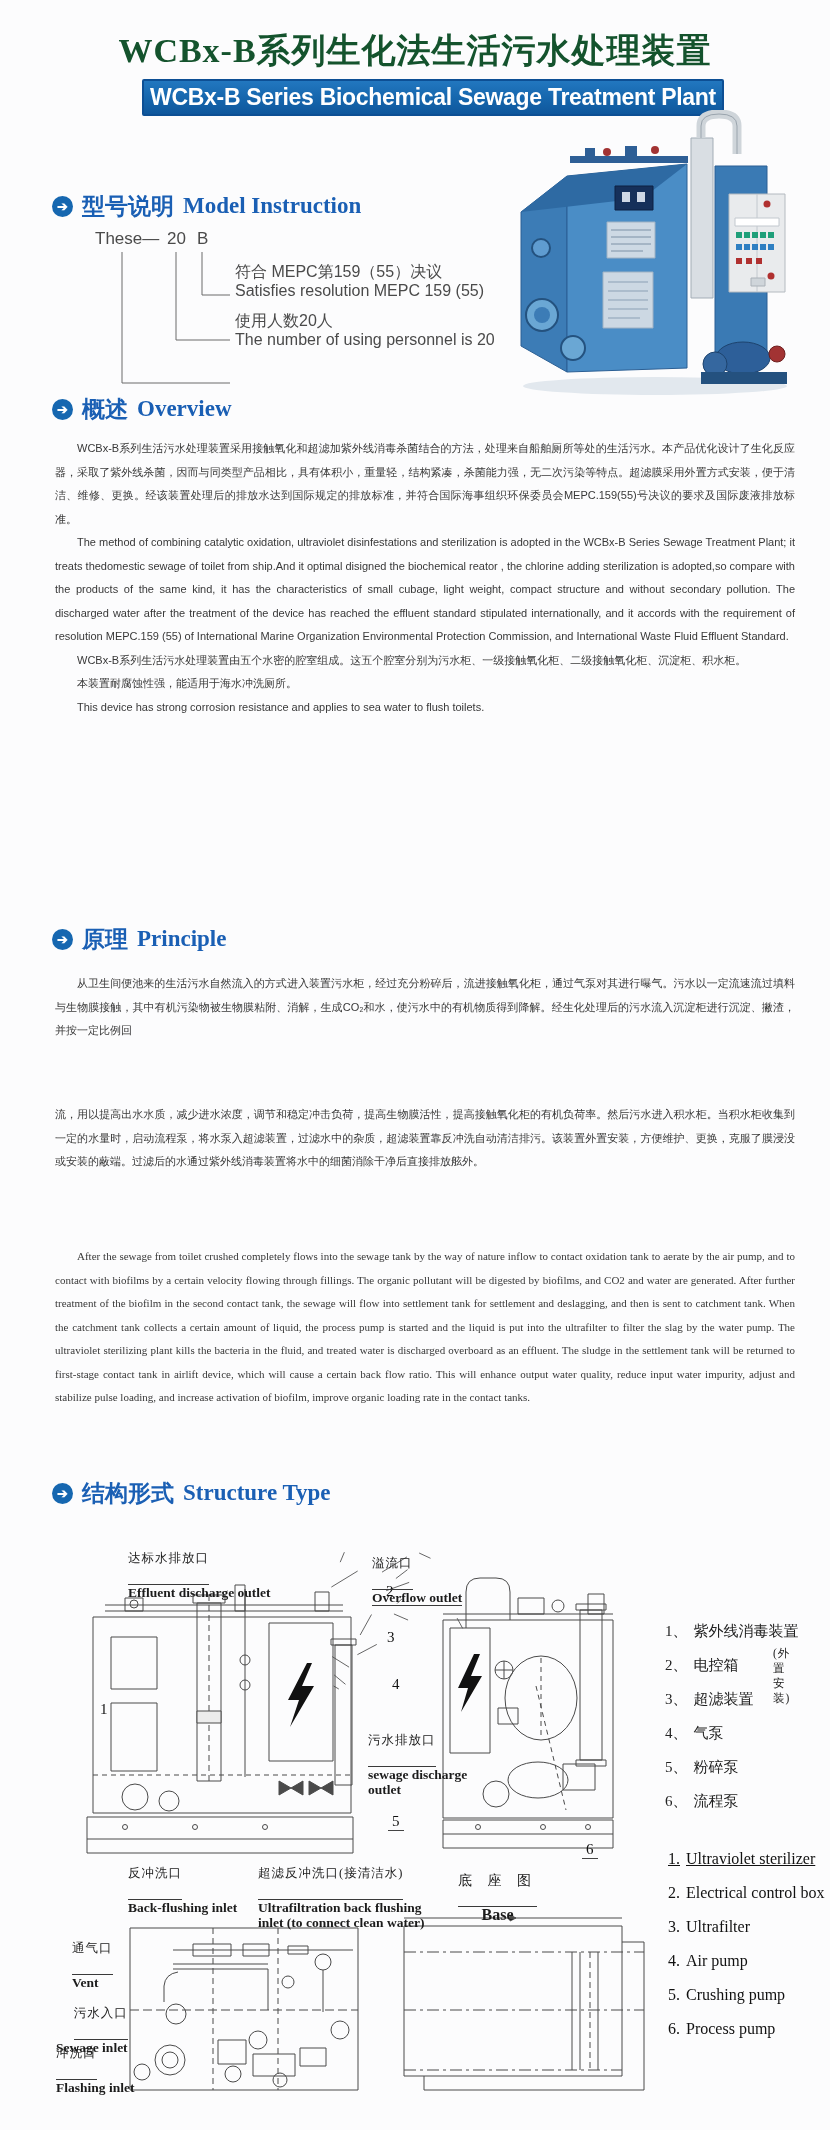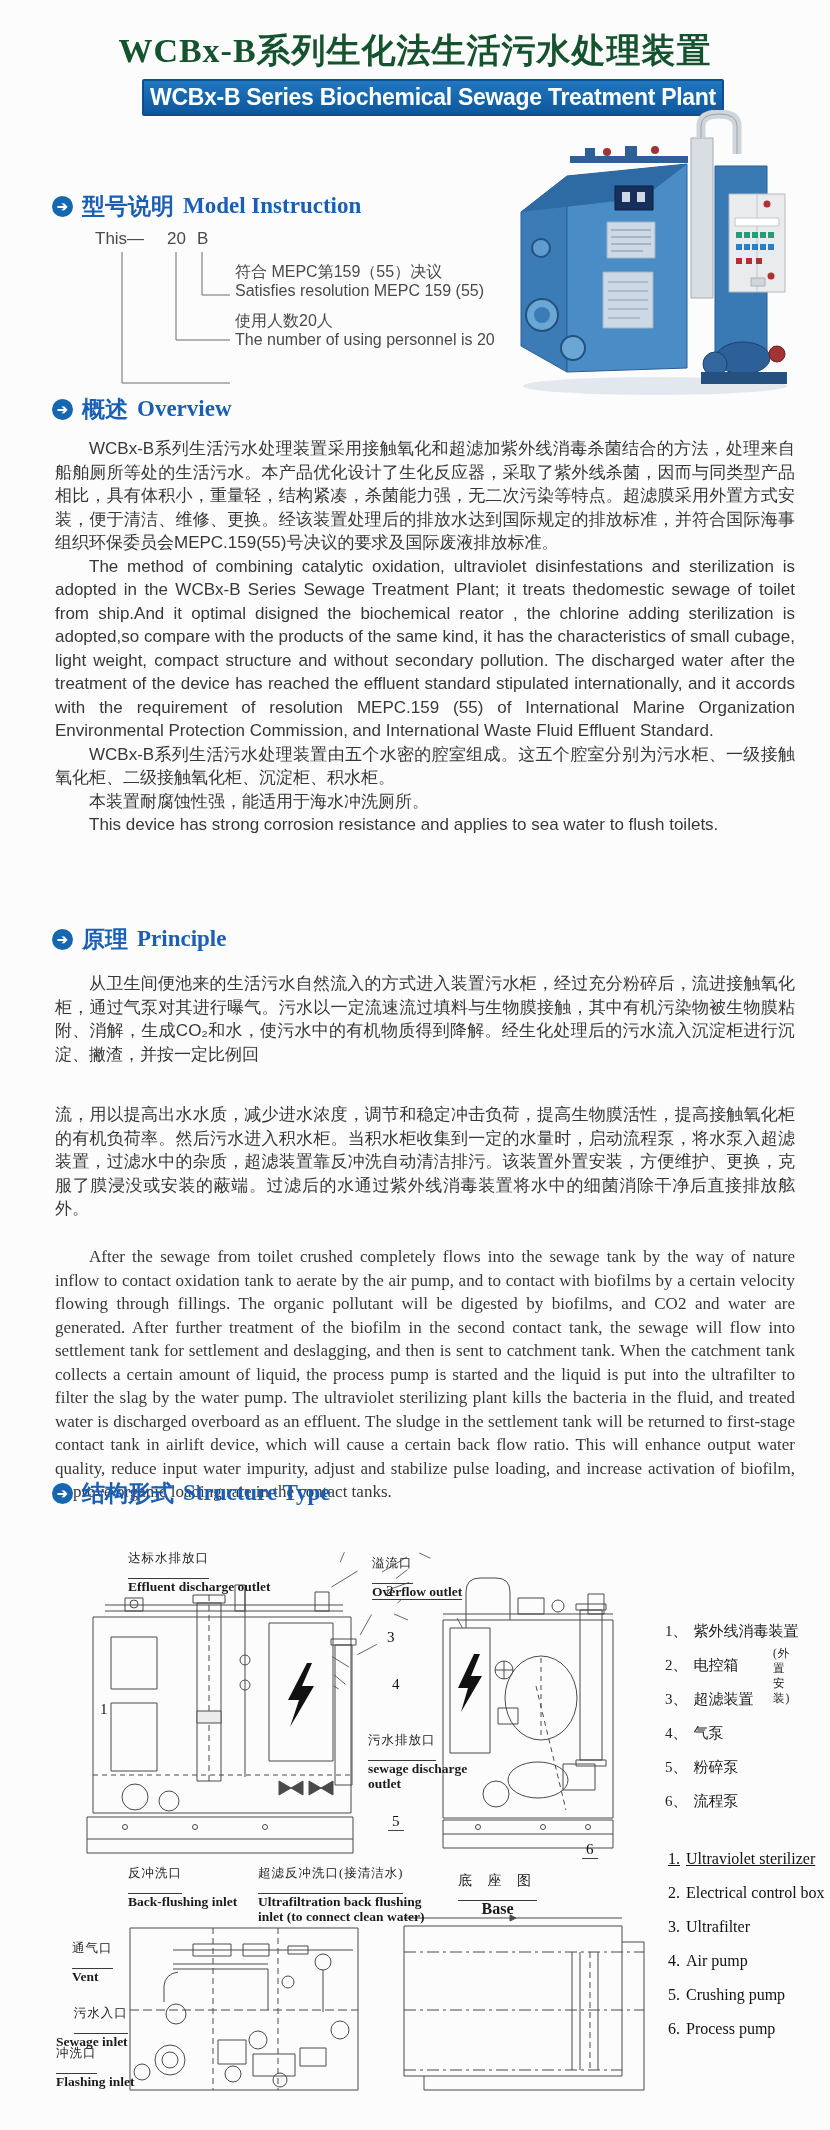--- a/index.html
+++ b/index.html
@@ -14,32 +14,32 @@
     border:2px solid #0d4f94;border-radius:2px;display:flex;align-items:center;justify-content:center;}
   #banner span{color:#ffffff;font-weight:bold;font-size:23px;letter-spacing:-0.3px;}
   
   .sec-head{position:absolute;left:52px;display:flex;align-items:center;gap:9px;height:30px;}
   .sec-ico{width:21px;height:21px;border-radius:50%;background:#1667b0;display:flex;align-items:center;justify-content:center;
     color:#fff;font-size:13px;font-weight:bold;line-height:1;}
   .sec-cn{font-size:23px;font-weight:bold;color:#1a5fb4;}
   .sec-en{font-family:"Liberation Serif",serif;font-size:23px;font-weight:bold;color:#1a5fb4;}
   
   .col{position:absolute;left:55px;width:740px;}
-  .para{margin:0;text-align:justify;font-size:17px;line-height:23.5px;color:#383838;text-indent:2em;}
+  .para{margin:0;text-align:justify;font-size:11px;line-height:23.5px;color:#383838;text-indent:2em;}
   .para.noind{text-indent:0;}
   
   .mcode{position:absolute;top:229px;font-size:17px;color:#4a4a4a;}
   .mitem{position:absolute;left:235px;width:330px;font-size:16px;line-height:19px;color:#4a4a4a;}
   
   svg.draw{position:absolute;}
   svg.draw *{vector-effect:non-scaling-stroke;}
   .co{position:absolute;font-family:"Liberation Serif",serif;font-size:15px;color:#111;}
   .co.u{border-bottom:1px solid #444;padding:0 4px;}
   .dlab{position:absolute;font-family:"Liberation Serif",serif;color:#1b1b1b;line-height:15px;}
-  .dlab .cn{font-size:12.5px;display:inline-block;border-bottom:1px solid #3a3a3a;padding-bottom:12px;letter-spacing:1px;}
+  .dlab .cn{font-size:12.5px;display:inline-block;border-bottom:1px solid #3a3a3a;padding-bottom:18px;letter-spacing:1px;}
   .dlab .en{font-size:13.5px;display:block;font-weight:bold;}
   .dlab .en.u{border-bottom:1px solid #3a3a3a;}
   .leg-cn{position:absolute;left:665px;font-family:"Liberation Serif",serif;font-size:15px;color:#222;}
   .leg-cn .note{position:absolute;left:108px;top:-10px;font-size:11.5px;letter-spacing:1px;}
   .leg-en{position:absolute;left:668px;font-family:"Liberation Serif",serif;font-size:16px;color:#111;}
   .leg-num{margin-right:6px;}
 </style>
 </head>
 <body>
 
@@ -49,21 +49,21 @@
   <div class="abs" id="banner">
     <span>WCBx-B Series Biochemical Sewage Treatment Plant</span>
   </div>
 
   <div class="sec-head" style="top:191px;">
     <span class="sec-ico">➔</span>
     <span class="sec-cn">型号说明</span>
     <span class="sec-en">Model Instruction</span>
   </div>
 
-  <span class="mcode" style="left:95px;">This—</span>
+  <span class="mcode" style="left:95px;">These—</span>
   <span class="mcode" style="left:167px;">20</span>
   <span class="mcode" style="left:197px;">B</span>
 
   <svg class="draw" style="left:95px;top:248px;" width="150" height="150" viewBox="0 0 150 150">
     <path d="M107,4 V47 H135" fill="none" stroke="#6a6a6a" stroke-width="1"></path>
     <path d="M81,4 V92 H135" fill="none" stroke="#6a6a6a" stroke-width="1"></path>
     <path d="M27,4 V135 H135" fill="none" stroke="#6a6a6a" stroke-width="1"></path>
   </svg>
 
   <div class="mitem" style="top:262px;">

